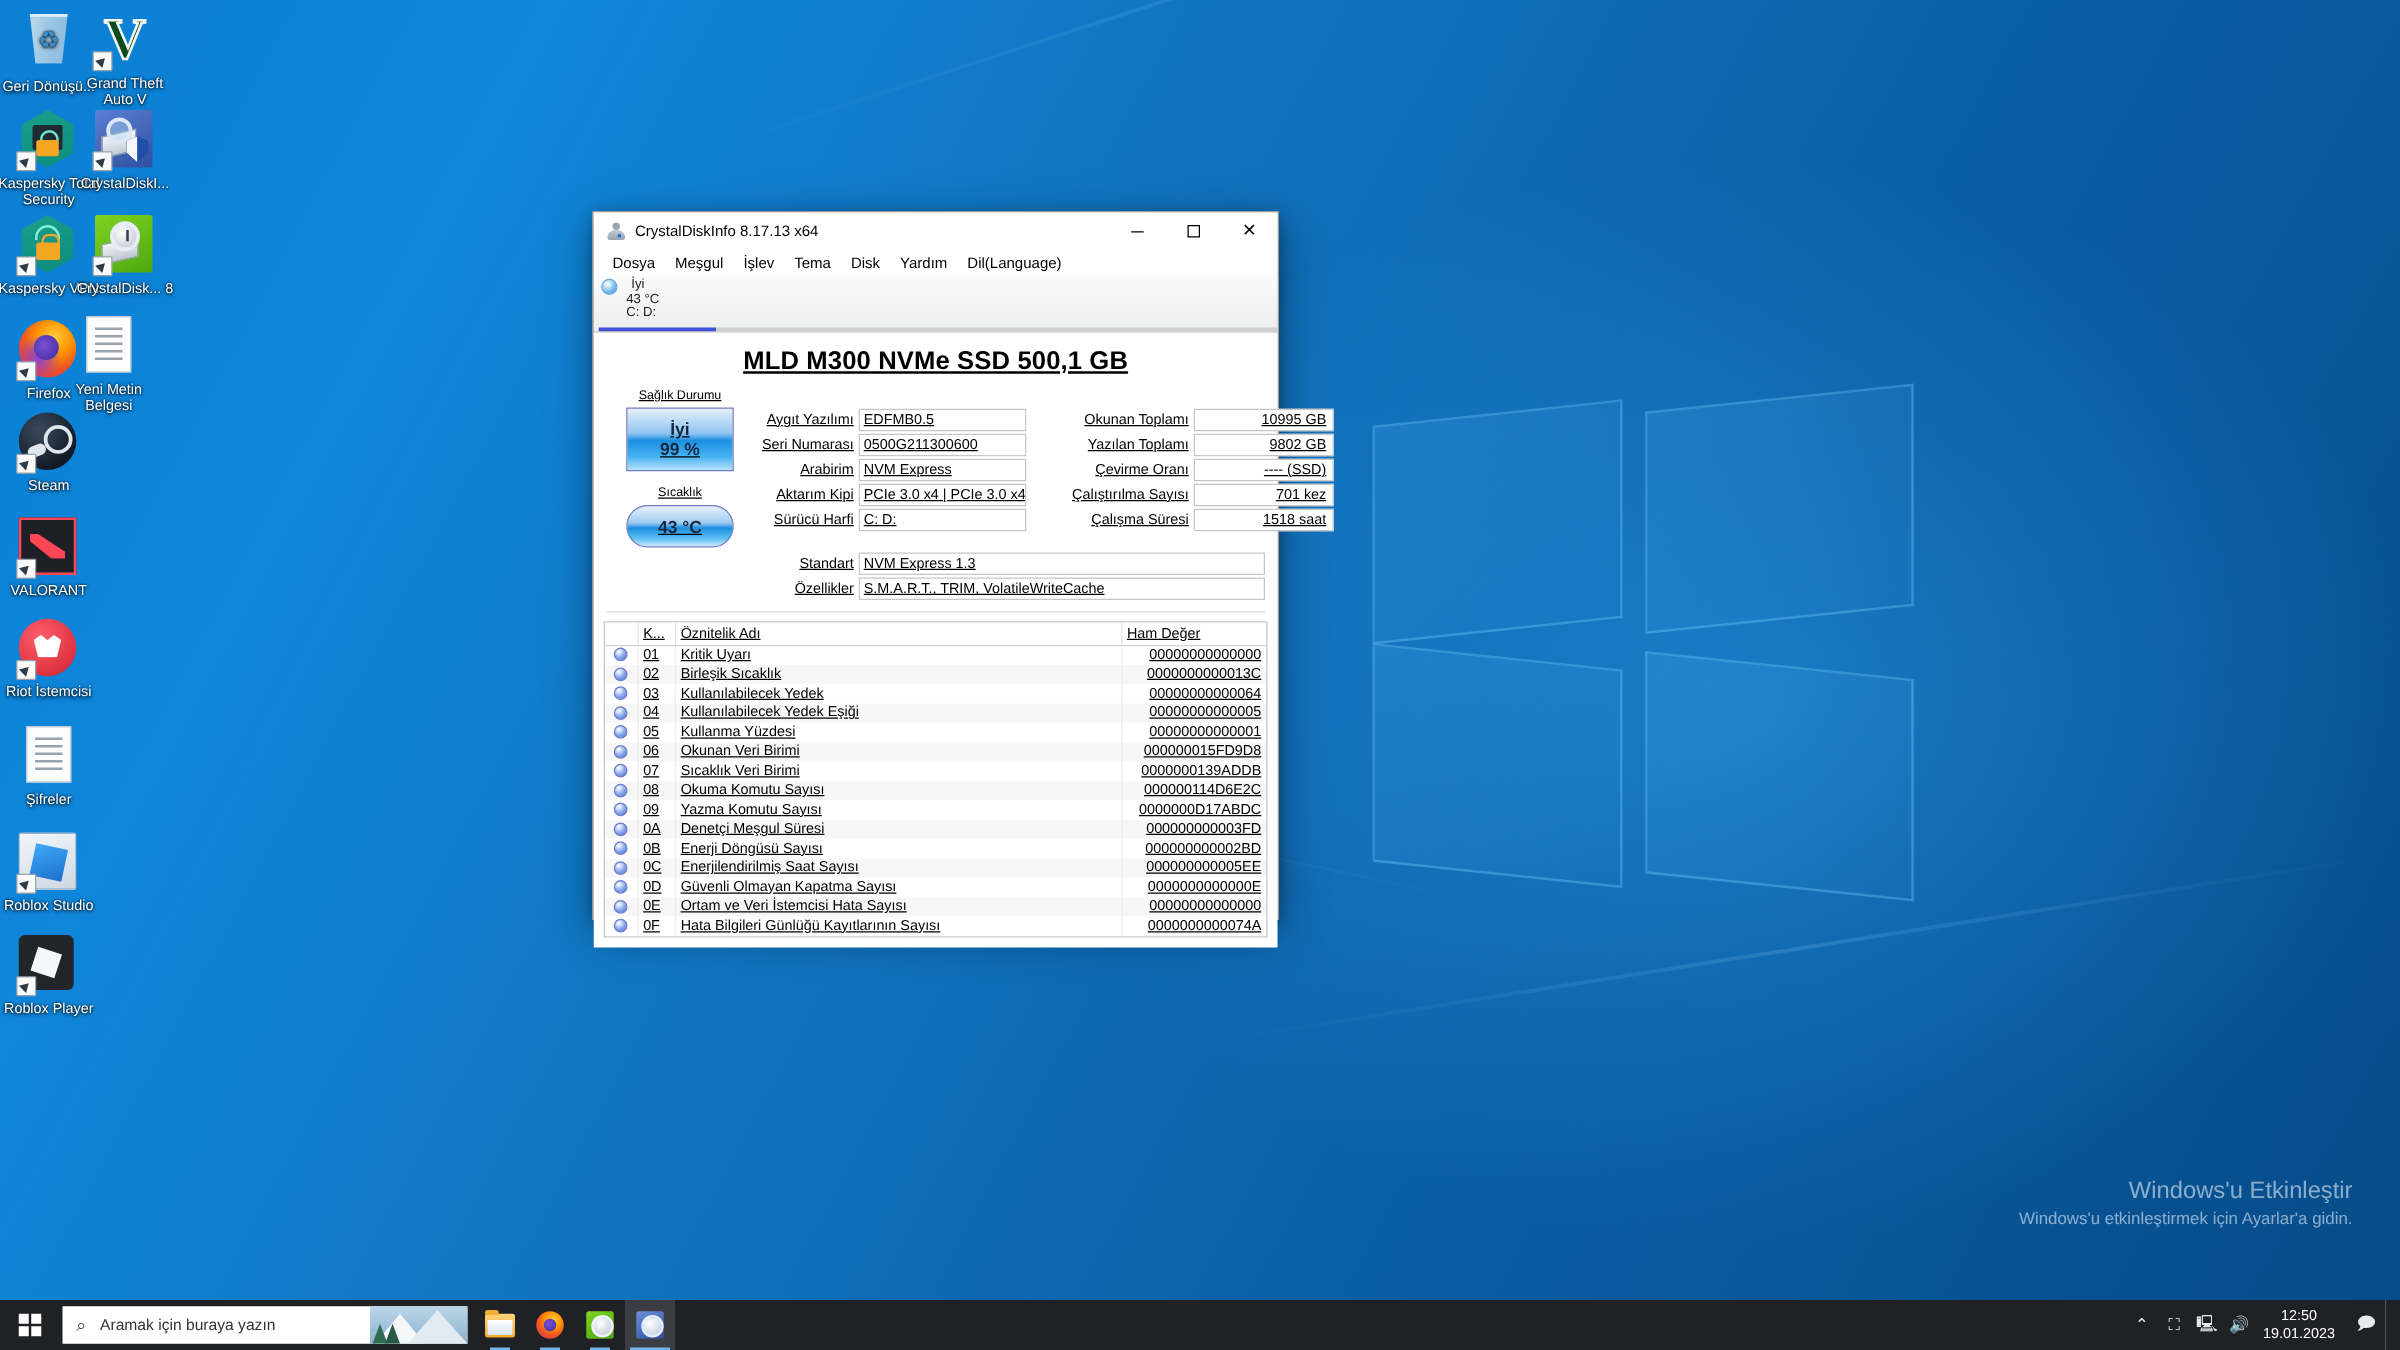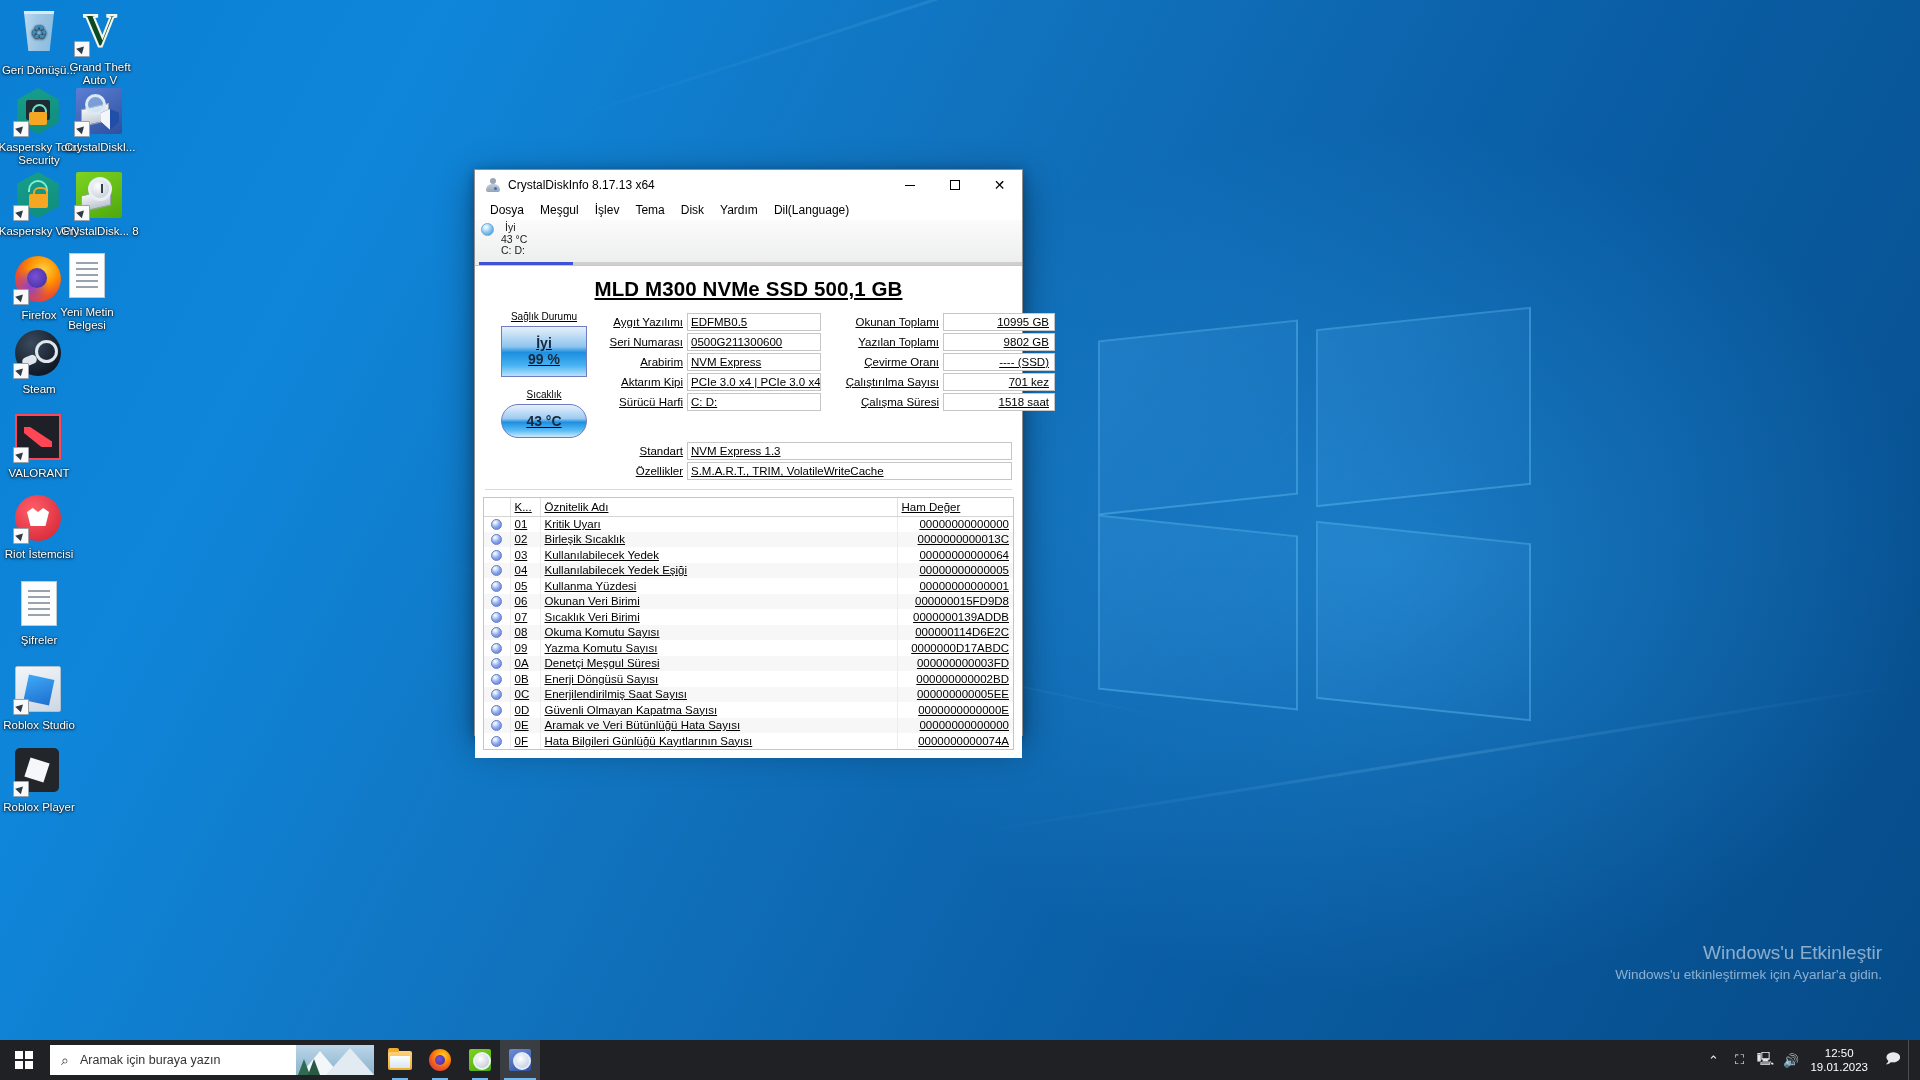--- a/index.html
+++ b/index.html
@@ -360,21 +360,21 @@
     width: 86px; height: 34px;
     border: 1px solid #6f7cc0; border-radius: 17px;
     background: linear-gradient(180deg, #e6f1fb 0%, #9ecbf2 42%, #1c8fe0 54%, #5cbcf4 80%, #cdeafd 100%);
     display: flex; align-items: center; justify-content: center;
     font-weight: 700; font-size: 14px; color: #16283d;
   }
 
   .col-fields {
     flex: 1 1 auto;
     display: flex; flex-direction: row;
-    gap: 0px; padding-top: 2px;
+    gap: 12px; padding-top: 2px; align-items: center;
   }
   .field-col { display: flex; flex-direction: column; gap: 2px; }
   .field-col.left { width: 218px; }
   .field-col.right { width: 214px; margin-left: 20px; }
   .frow { display: flex; align-items: stretch; height: 18px; }
   .flabel {
     flex: 0 0 auto; text-align: right; padding-right: 4px;
     font-size: 11.5px; line-height: 18px; white-space: nowrap;
   }
   .field-col.left .flabel { width: 84px; }
@@ -916,21 +916,21 @@
               </tr>
               <tr>
                 <td class="c-led"><span class="row-led"></span></td>
                 <td class="c-id">0D</td>
                 <td class="c-name">Güvenli Olmayan Kapatma Sayısı</td>
                 <td class="c-raw">0000000000000E</td>
               </tr>
               <tr>
                 <td class="c-led"><span class="row-led"></span></td>
                 <td class="c-id">0E</td>
-                <td class="c-name">Aramak ve Veri Bütünlüğü Hata Sayısı</td>
+                <td class="c-name">Ortam ve Veri İstemcisi Hata Sayısı</td>
                 <td class="c-raw">00000000000000</td>
               </tr>
               <tr>
                 <td class="c-led"><span class="row-led"></span></td>
                 <td class="c-id">0F</td>
                 <td class="c-name">Hata Bilgileri Günlüğü Kayıtlarının Sayısı</td>
                 <td class="c-raw">0000000000074A</td>
               </tr>
             </tbody>
         </table>

